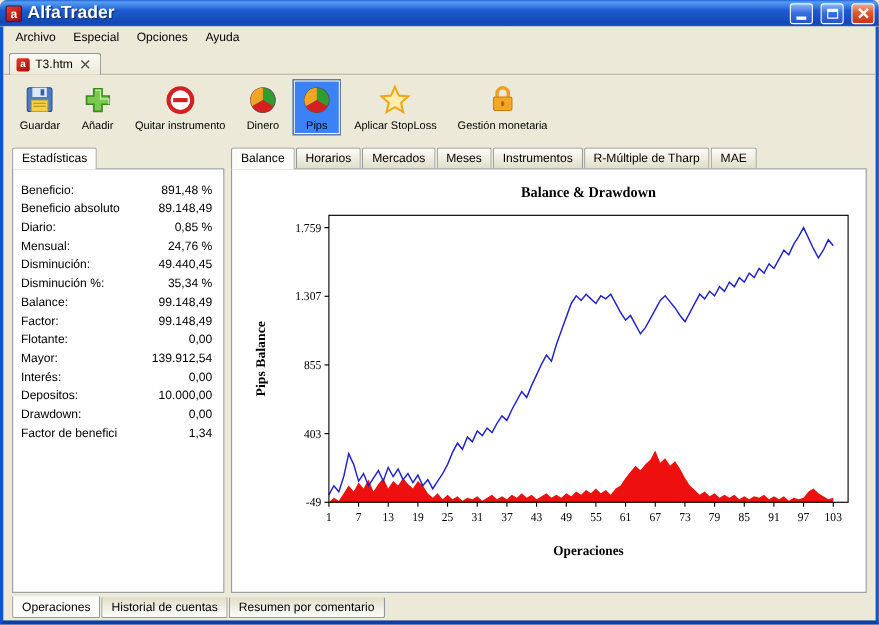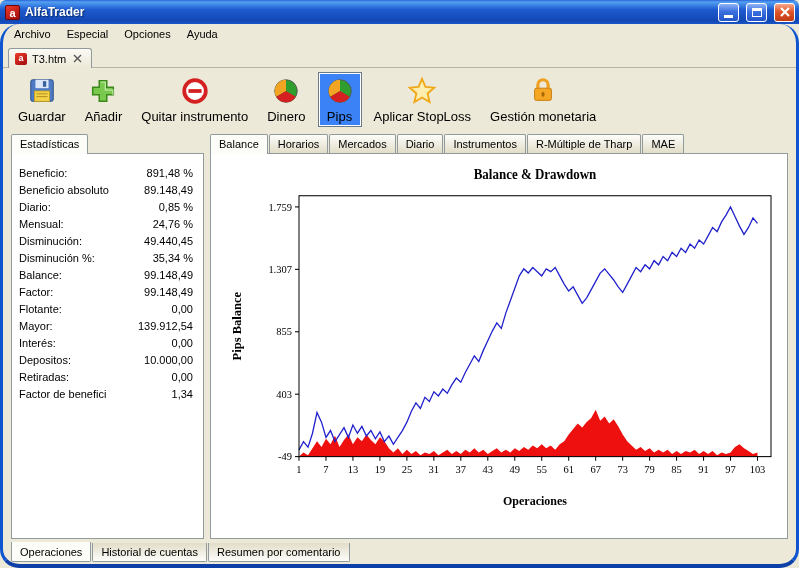--- a/index.html
+++ b/index.html
@@ -14,37 +14,37 @@
     padding: 0 4px 0 5px; gap: 5px;
     background: linear-gradient(180deg,#2a63d8 0%,#53a0f2 8%,#1e5bd0 40%,#1248b4 86%,#1a54c8 100%);
     border-radius: 6px 6px 0 0;
   }
   .app-logo {
     width: 15px; height: 15px; flex: 0 0 15px;
     background: linear-gradient(145deg,#ef3b2d,#9e0b0b);
     color: #fff; font-weight: bold; font-size: 11px; line-height: 14px;
     text-align: center; border-radius: 2px; border: 1px solid #6d0707;
   }
-  .title-text { color: #fff; font-weight: bold; font-size: 12px; text-shadow: 1px 1px 1px #0a2a6a; flex: 1; }
+  .title-text { color: #fff; font-weight: bold; font-size: 16px; text-shadow: 1px 1px 1px #0a2a6a; flex: 1; }
   .win-btn {
     width: 21px; height: 19px; margin-left: 2px; border: 1px solid #fff; border-radius: 3px;
     display: flex; align-items: center; justify-content: center;
     background: linear-gradient(180deg,#8fb2f6 0%,#3a6fe0 45%,#2256c8 100%);
     cursor: default;
   }
   .win-btn.close { background: linear-gradient(180deg,#f5a88c 0%,#e0562a 45%,#c23a10 100%); }
   .glyph-min { width: 9px; height: 3px; background: #fff; margin-top: 9px; }
   .glyph-max { width: 10px; height: 9px; border: 1px solid #fff; border-top: 3px solid #fff; }
   .glyph-close { width: 12px; height: 12px; }
 
   
   .frame {
     flex: 1; display: flex; flex-direction: column; min-height: 0;
     background: #ece9d8;
-    border-left: 3px solid #0f55cf; border-right: 3px solid #0f55cf; border-bottom: 4px solid #0d3fa8; border-radius: 19px;
+    border-left: 3px solid #0f55cf; border-right: 3px solid #0f55cf; border-bottom: 4px solid #0d3fa8;
   }
 
   
   .menubar { height: 20px; flex: 0 0 20px; display: flex; align-items: center; padding-left: 3px; }
   .menu-item { padding: 2px 8px; cursor: default; }
 
   
   .doctab-row { height: 24px; flex: 0 0 24px; display: flex; align-items: flex-end; padding-left: 5px; border-bottom: 1px solid #b9b5a3; }
   .doc-tab {
     display: flex; align-items: center; gap: 5px; padding: 3px 7px 3px 6px;
@@ -55,21 +55,21 @@
     width: 12px; height: 12px; background: linear-gradient(145deg,#ef3b2d,#9e0b0b);
     color: #fff; font-weight: bold; font-size: 9px; line-height: 11px; text-align: center; border-radius: 2px;
   }
   .doc-close { width: 13px; height: 13px; display: flex; align-items: center; justify-content: center; color: #555; }
 
   
   .toolbar { height: 62px; flex: 0 0 62px; display: flex; align-items: flex-start; gap: 5px; padding: 4px 2px 0 8px; }
   .tb-btn {
     display: flex; flex-direction: column; align-items: center; gap: 3px;
     padding: 3px 6px 2px 6px; border: 1px solid transparent; background: transparent;
-    font-family: inherit; font-size: 13px; color: #000; cursor: default;
+    font-family: inherit; font-size: 10px; color: #000; cursor: default;
   }
   .tb-btn.selected { border: 1px solid #6a7a8a; background: #3b82f6; box-shadow: inset 0 0 0 1px #ffffff; justify-content: flex-end; }
   .tb-icon { width: 30px; height: 30px; display: block; }
 
   
   .main { flex: 1; display: flex; gap: 6px; padding: 3px 8px 4px 8px; min-height: 0; }
 
   .panel-tabs { display: flex; align-items: flex-end; height: 20px; flex: 0 0 20px; }
   .tab {
     padding: 3px 8px; border: 1px solid #919b9c; border-bottom: none;
@@ -246,36 +246,36 @@
             </div>
           <div class="stat-row">
               <span class="stat-label">Interés:</span>
               <span class="stat-value">0,00</span>
             </div>
           <div class="stat-row">
               <span class="stat-label">Depositos:</span>
               <span class="stat-value">10.000,00</span>
             </div>
           <div class="stat-row">
-              <span class="stat-label">Retiradas:</span>
+              <span class="stat-label">Drawdown:</span>
               <span class="stat-value">0,00</span>
             </div>
           <div class="stat-row">
               <span class="stat-label">Factor de benefici</span>
               <span class="stat-value">1,34</span>
             </div>
         </div>
       </div>
 
       <div class="right-panel">
         <div class="panel-tabs">
           <div class="tab selected">Balance</div>
           <div class="tab">Horarios</div>
           <div class="tab">Mercados</div>
-          <div class="tab">Diario</div>
+          <div class="tab">Meses</div>
           <div class="tab">Instrumentos</div>
           <div class="tab">R-Múltiple de Tharp</div>
           <div class="tab">MAE</div>
 
         </div>
         <div class="chart-wrap">
           <svg id="chart-svg" viewBox="0 0 576 368" preserveAspectRatio="none">
               <rect x="88" y="40" width="472" height="250" fill="#ffffff"></rect>
               <polygon points="88,290 88.0,290.0 92.5,286.0 97.0,288.7 101.5,282.1 106.0,275.4 110.5,280.7 115.0,272.8 119.5,278.1 124.0,270.1 128.5,280.7 133.0,274.1 137.4,268.8 141.9,278.1 146.4,271.5 150.9,275.4 155.4,268.8 159.9,274.1 164.4,278.1 168.9,271.5 173.4,275.4 177.9,282.1 182.4,286.0 186.9,282.1 191.4,287.4 195.9,283.4 200.4,287.4 204.9,284.7 209.4,288.7 213.9,286.0 218.4,287.4 222.9,284.7 227.4,288.7 231.8,286.0 236.3,283.4 240.8,287.4 245.3,284.7 249.8,287.4 254.3,283.4 258.8,286.0 263.3,282.1 267.8,286.0 272.3,283.4 276.8,287.4 281.3,284.7 285.8,282.1 290.3,286.0 294.8,283.4 299.3,286.0 303.8,282.1 308.3,284.7 312.8,280.7 317.3,283.4 321.8,279.4 326.2,282.1 330.7,278.1 335.2,282.1 339.7,279.4 344.2,283.4 348.7,278.1 353.2,275.4 357.7,268.8 362.2,263.5 366.7,258.2 371.2,262.2 375.7,256.9 380.2,252.9 384.7,245.0 389.2,255.6 393.7,251.6 398.2,258.2 402.7,254.3 407.2,260.9 411.7,268.8 416.2,275.4 420.6,279.4 425.1,283.4 429.6,280.7 434.1,284.7 438.6,282.1 443.1,286.0 447.6,283.4 452.1,286.0 456.6,283.4 461.1,287.4 465.6,284.7 470.1,287.4 474.6,284.7 479.1,286.0 483.6,283.4 488.1,287.4 492.6,284.7 497.1,287.4 501.6,284.7 506.1,288.7 510.6,286.0 515.0,287.4 519.5,286.0 524.0,280.7 528.5,278.1 533.0,282.1 537.5,284.7 542.0,287.4 546.5,286.0 546.5,290" fill="#ee0f0f"></polygon>
               <polyline points="88.0,283.5 92.5,275.6 97.0,280.9 101.5,267.6 106.0,247.8 110.5,257.0 115.0,271.6 119.5,265.0 124.0,275.6 128.5,269.0 133.0,262.3 137.4,271.6 141.9,259.7 146.4,267.6 150.9,261.0 155.4,270.3 159.9,265.0 164.4,272.9 168.9,266.3 173.4,275.6 177.9,270.3 182.4,278.2 186.9,271.6 191.4,265.0 195.9,257.0 200.4,246.5 204.9,238.5 209.4,243.8 213.9,233.2 218.4,237.2 222.9,227.9 227.4,231.9 231.8,225.3 236.3,229.3 240.8,221.3 245.3,214.7 249.8,218.7 254.3,209.4 258.8,201.5 263.3,193.5 267.8,198.8 272.3,188.2 276.8,179.0 281.3,169.7 285.8,161.8 290.3,167.1 294.8,152.5 299.3,140.6 303.8,128.7 308.3,116.8 312.8,110.1 317.3,114.1 321.8,108.8 326.2,112.8 330.7,116.8 335.2,110.1 339.7,112.8 344.2,108.8 348.7,116.8 353.2,124.7 357.7,131.3 362.2,127.3 366.7,135.3 371.2,143.2 375.7,137.9 380.2,130.0 384.7,122.1 389.2,114.1 393.7,110.1 398.2,115.4 402.7,120.7 407.2,127.3 411.7,132.6 416.2,124.7 420.6,116.8 425.1,108.8 429.6,112.8 434.1,106.2 438.6,110.1 443.1,102.2 447.6,106.2 452.1,98.2 456.6,102.2 461.1,94.3 465.6,98.2 470.1,90.3 474.6,94.3 479.1,86.3 483.6,90.3 488.1,82.4 492.6,86.3 497.1,78.4 501.6,70.4 506.1,74.4 510.6,65.1 515.0,58.5 519.5,50.7 524.0,59.9 528.5,69.1 533.0,77.1 537.5,70.4 542.0,61.2 546.5,66.5" fill="none" stroke="#2020cc" stroke-width="1.3"></polyline>

